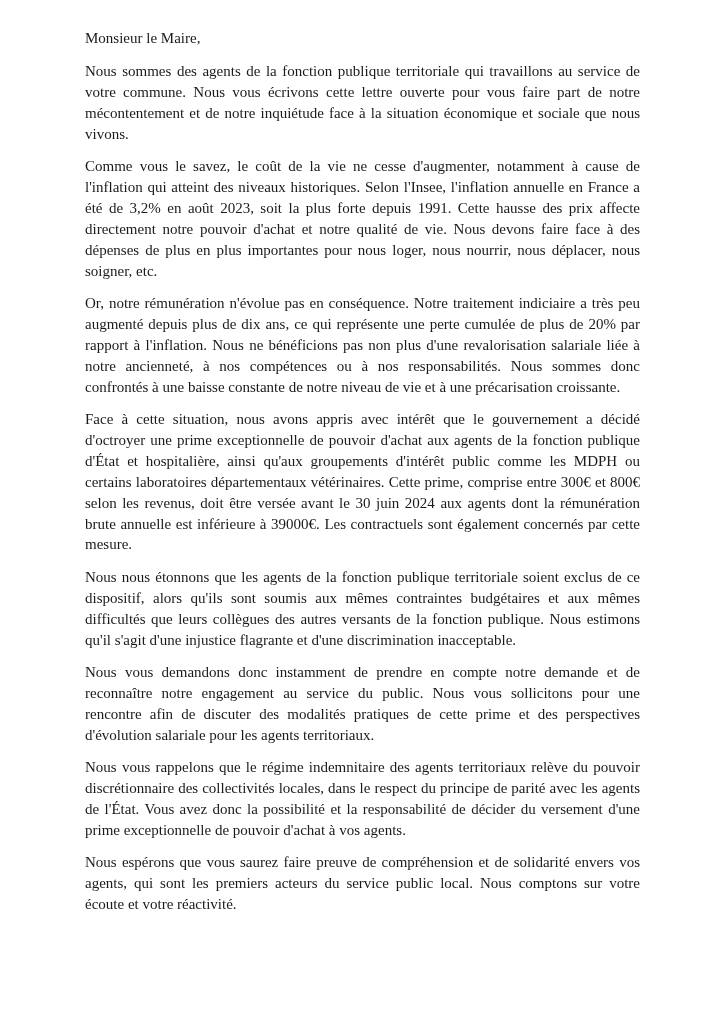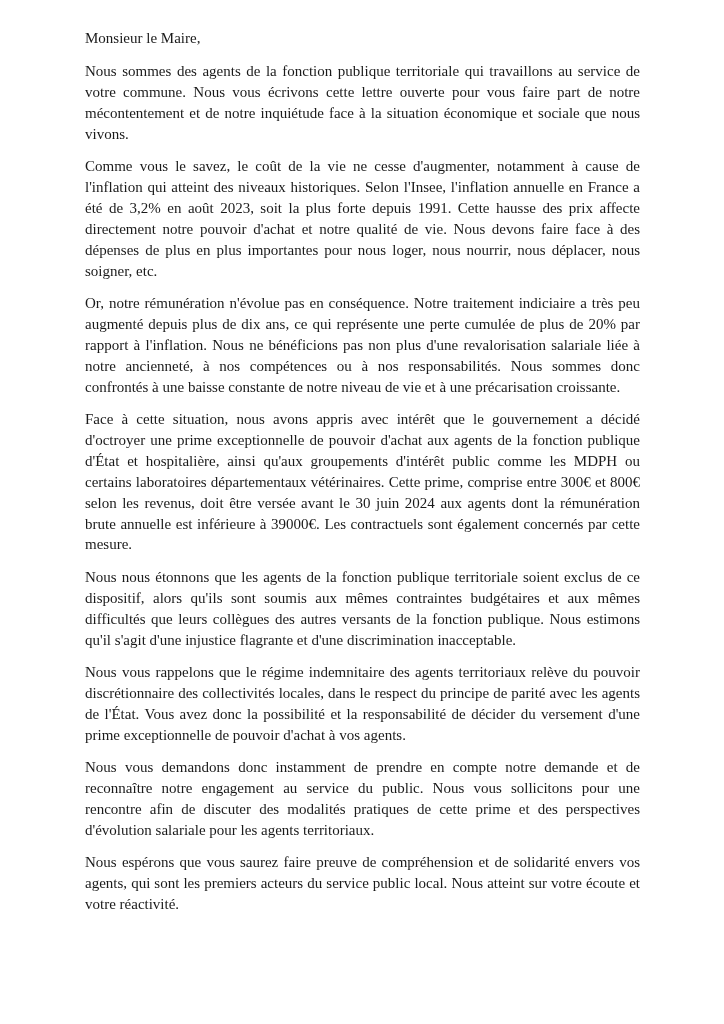--- a/index.html
+++ b/index.html
@@ -36,16 +36,16 @@
 </head>
 <body>
 
 <div class="page">
   <p class="salutation">Monsieur le Maire,</p>
   <p class="para">Nous sommes des agents de la fonction publique territoriale qui travaillons au service de votre commune. Nous vous écrivons cette lettre ouverte pour vous faire part de notre mécontentement et de notre inquiétude face à la situation économique et sociale que nous vivons.</p>
   <p class="para">Comme vous le savez, le coût de la vie ne cesse d'augmenter, notamment à cause de l'inflation qui atteint des niveaux historiques. Selon l'Insee, l'inflation annuelle en France a été de 3,2% en août 2023, soit la plus forte depuis 1991. Cette hausse des prix affecte directement notre pouvoir d'achat et notre qualité de vie. Nous devons faire face à des dépenses de plus en plus importantes pour nous loger, nous nourrir, nous déplacer, nous soigner, etc.</p>
   <p class="para">Or, notre rémunération n'évolue pas en conséquence. Notre traitement indiciaire a très peu augmenté depuis plus de dix ans, ce qui représente une perte cumulée de plus de 20% par rapport à l'inflation. Nous ne bénéficions pas non plus d'une revalorisation salariale liée à notre ancienneté, à nos compétences ou à nos responsabilités. Nous sommes donc confrontés à une baisse constante de notre niveau de vie et à une précarisation croissante.</p>
   <p class="para">Face à cette situation, nous avons appris avec intérêt que le gouvernement a décidé d'octroyer une prime exceptionnelle de pouvoir d'achat aux agents de la fonction publique d'État et hospitalière, ainsi qu'aux groupements d'intérêt public comme les MDPH ou certains laboratoires départementaux vétérinaires. Cette prime, comprise entre 300€ et 800€ selon les revenus, doit être versée avant le 30 juin 2024 aux agents dont la rémunération brute annuelle est inférieure à 39000€. Les contractuels sont également concernés par cette mesure.</p>
   <p class="para">Nous nous étonnons que les agents de la fonction publique territoriale soient exclus de ce dispositif, alors qu'ils sont soumis aux mêmes contraintes budgétaires et aux mêmes difficultés que leurs collègues des autres versants de la fonction publique. Nous estimons qu'il s'agit d'une injustice flagrante et d'une discrimination inacceptable.</p>
+  <p class="para">Nous vous demandons donc instamment de prendre en compte notre demande et de reconnaître notre engagement au service du public. Nous vous sollicitons pour une rencontre afin de discuter des modalités pratiques de cette prime et des perspectives d'évolution salariale pour les agents territoriaux.</p>
   <p class="para">Nous vous rappelons que le régime indemnitaire des agents territoriaux relève du pouvoir discrétionnaire des collectivités locales, dans le respect du principe de parité avec les agents de l'État. Vous avez donc la possibilité et la responsabilité de décider du versement d'une prime exceptionnelle de pouvoir d'achat à vos agents.</p>
-  <p class="para">Nous vous demandons donc instamment de prendre en compte notre demande et de reconnaître notre engagement au service du public. Nous vous sollicitons pour une rencontre afin de discuter des modalités pratiques de cette prime et des perspectives d'évolution salariale pour les agents territoriaux.</p>
-  <p class="para">Nous espérons que vous saurez faire preuve de compréhension et de solidarité envers vos agents, qui sont les premiers acteurs du service public local. Nous atteint sur votre écoute et votre réactivité.</p>
+  <p class="para">Nous espérons que vous saurez faire preuve de compréhension et de solidarité envers vos agents, qui sont les premiers acteurs du service public local. Nous comptons sur votre écoute et votre réactivité.</p>
 </div>
 
 </body></html>

